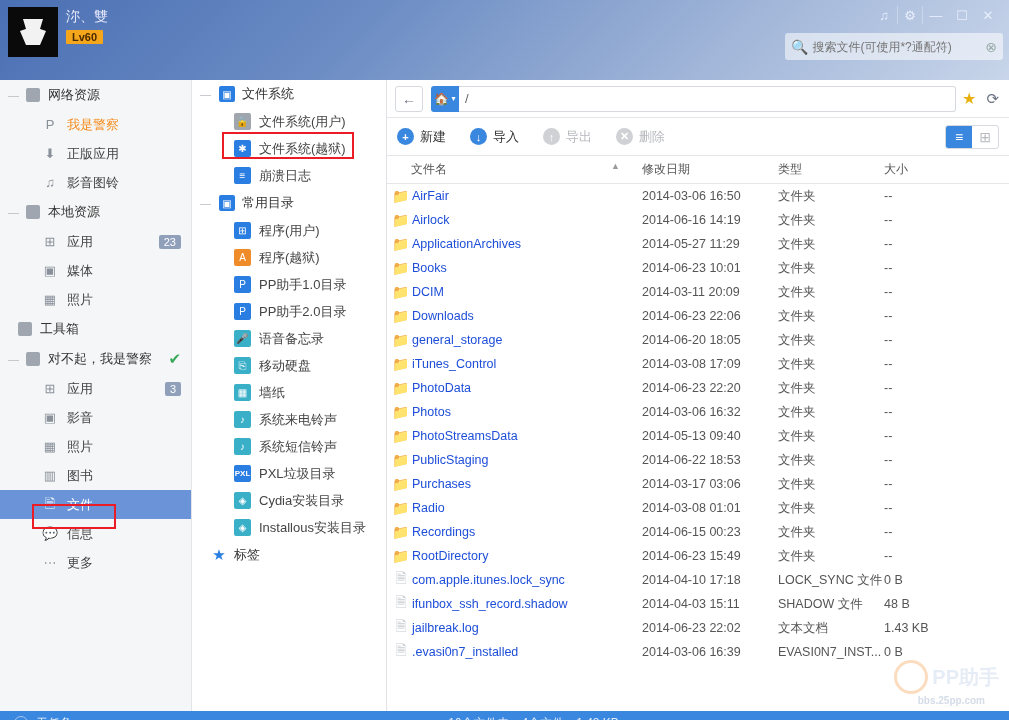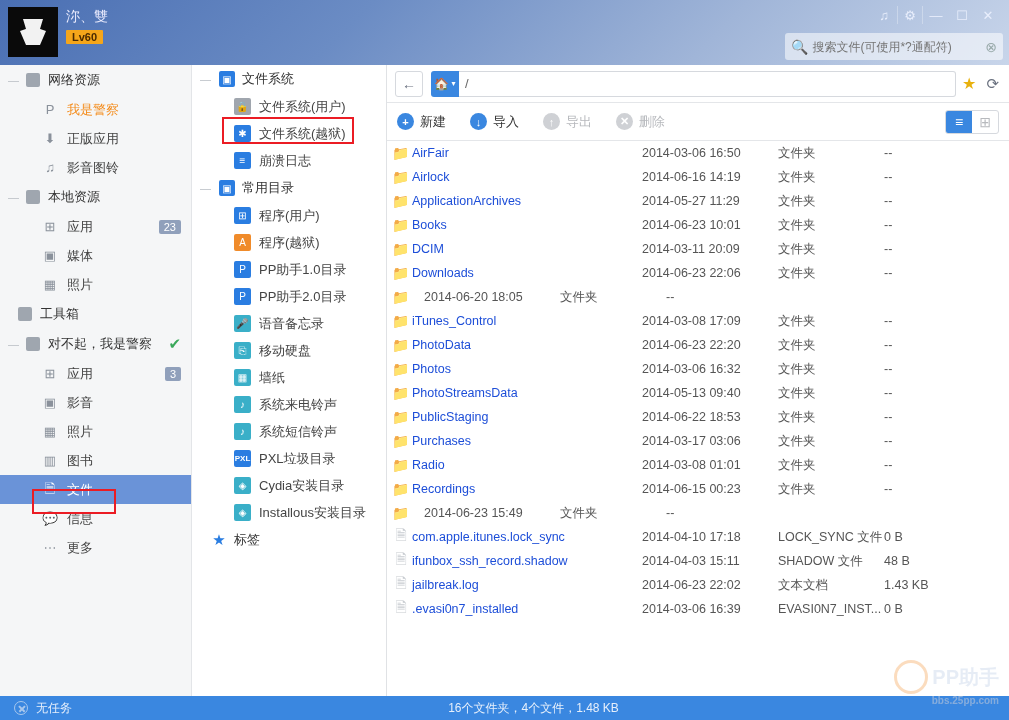--- a/index.html
+++ b/index.html
@@ -1,19 +1,19 @@
 <!DOCTYPE html>
 <html><head>
 <meta charset="utf-8">
 <style>
 * { margin:0; padding:0; box-sizing:border-box; font-family:"Microsoft YaHei","PingFang SC",sans-serif; }
 body { width:1009px; height:720px; background:#fff; overflow:hidden; font-size:13px; color:#333; }
 
 
-.titlebar { height:65px; background:linear-gradient(135deg,#4a6fb3 0%,#6b8cc4 35%,#a0b5d8 70%,#c8d5ea 100%); position:relative; display:flex; }
+.titlebar { height:80px; background:linear-gradient(135deg,#4a6fb3 0%,#6b8cc4 35%,#a0b5d8 70%,#c8d5ea 100%); position:relative; display:flex; }
 .avatar { width:50px; height:50px; margin:7px 8px; background:#0a0a0a; position:relative; }
 .avatar svg { width:100%; height:100%; }
 .user-block { color:#fff; padding-top:8px; }
 .username { font-size:14px; color:#eef; }
 .level { display:inline-block; background:#f5a61a; color:#4a2a00; font-size:11px; font-weight:bold; padding:1px 6px; border-radius:1px; margin-top:4px; }
 .tb-icons { position:absolute; right:8px; top:6px; display:flex; gap:0; }
 .tb-icons .ico { width:26px; height:18px; color:#e8eefc; display:flex; align-items:center; justify-content:center; font-size:13px; }
 .searchbar { position:absolute; right:6px; top:33px; width:218px; height:27px; background:rgba(255,255,255,.55); border-radius:3px; display:flex; align-items:center; padding:0 6px; }
 .searchbar .mag { color:#556; font-size:14px; margin-right:4px; }
 .searchbar input { border:none; background:transparent; outline:none; font-size:12px; color:#555; width:160px; }
@@ -89,21 +89,21 @@
 
 
 .footer { height:24px; background:#3a87e0; color:#e6effb; display:flex; align-items:center; font-size:12px; padding:0 14px; }
 .footer .notask { display:flex; align-items:center; }
 .footer .notask .ci { width:14px; height:14px; border:1.5px solid #a8c7ed; border-radius:50%; margin-right:8px; position:relative; }
 .footer .notask .ci::after { content:""; position:absolute; width:8px; height:1.5px; background:#a8c7ed; left:3px; top:5.5px; transform:rotate(45deg); }
 .footer .notask .ci::before { content:""; position:absolute; width:8px; height:1.5px; background:#a8c7ed; left:3px; top:5.5px; transform:rotate(-45deg); }
 .footer .stat { margin:0 auto; }
 .watermark { position:absolute; right:10px; bottom:26px; color:#d7e1f0; font-size:20px; font-weight:bold; opacity:.6; display:flex; align-items:center; pointer-events:none; }
 .watermark .pp { width:34px; height:34px; border:3px solid #f28b2a; border-radius:50%; position:relative; margin-right:4px; opacity:.5; }
-.watermark .sub { font-size:10px; color:#b8c5da; position:absolute; right:0; bottom:-12px; }
+.watermark .sub { font-size:10px; color:#b8c5da; position:absolute; right:14px; bottom:-12px; }
 </style>
 </head>
 <body>
 
 <div class="titlebar">
   <div class="avatar">
     <svg viewBox="0 0 50 50">
         <rect width="50" height="50" fill="#0a0a0a"></rect>
         <path d="M15 12 h20 l-3 10 h-14z M12 24 q13 -6 26 0 l-6 14 h-14z" fill="#f2f2f2"></path>
       </svg>
@@ -334,20 +334,26 @@
         </div>
       <div class="act dis">
           <span class="dot">✕</span>
           <span>删除</span>
         </div>
       <div class="view-sw">
         <div class="on">≡</div>
         <div>⊞</div>
       </div>
     </div>
+    <div class="flist-hd">
+      <div class="col-name"><span>文件名</span><span class="sort">▲</span></div>
+      <div class="col-date">修改日期</div>
+      <div class="col-type">类型</div>
+      <div class="col-size">大小</div>
+    </div>
     <div class="flist" id="flist">
         <div class="frow">
     <span class="fico">
             <span class="folder-ico">📁</span>
           </span>
     <span class="fname">AirFair</span>
     <span class="fdate">2014-03-06 16:50</span>
     <span class="ftype">文件夹</span>
     <span class="fsize">--</span>
   </div>
@@ -393,20 +399,21 @@
           </span>
     <span class="fname">Downloads</span>
     <span class="fdate">2014-06-23 22:06</span>
     <span class="ftype">文件夹</span>
     <span class="fsize">--</span>
   </div>
         <div class="frow">
     <span class="fico">
             <span class="folder-ico">📁</span>
           </span>
+    <span class="fname">general_storage</span>
     <span class="fdate">2014-06-20 18:05</span>
     <span class="ftype">文件夹</span>
     <span class="fsize">--</span>
   </div>
         <div class="frow">
     <span class="fico">
             <span class="folder-ico">📁</span>
           </span>
     <span class="fname">iTunes_Control</span>
     <span class="fdate">2014-03-08 17:09</span>
@@ -473,20 +480,21 @@
           </span>
     <span class="fname">Recordings</span>
     <span class="fdate">2014-06-15 00:23</span>
     <span class="ftype">文件夹</span>
     <span class="fsize">--</span>
   </div>
         <div class="frow">
     <span class="fico">
             <span class="folder-ico">📁</span>
           </span>
+    <span class="fname">RootDirectory</span>
     <span class="fdate">2014-06-23 15:49</span>
     <span class="ftype">文件夹</span>
     <span class="fsize">--</span>
   </div>
         <div class="frow">
     <span class="fico">
             <span class="file-ico">🗎</span>
           </span>
     <span class="fname">com.apple.itunes.lock_sync</span>
     <span class="fdate">2014-04-10 17:18</span>

